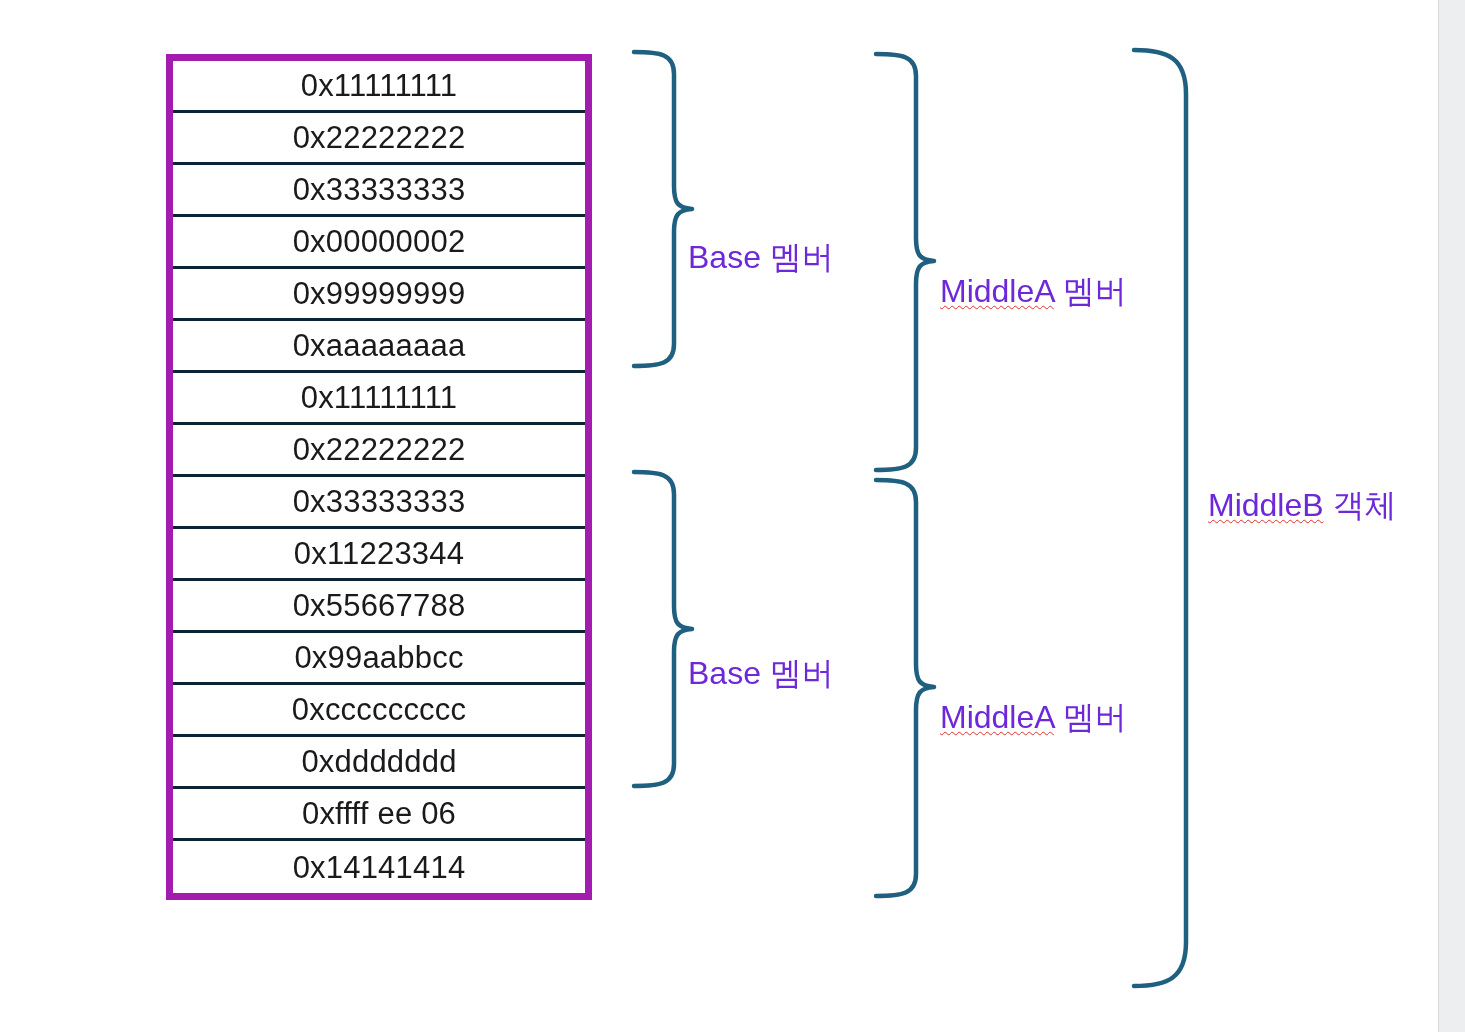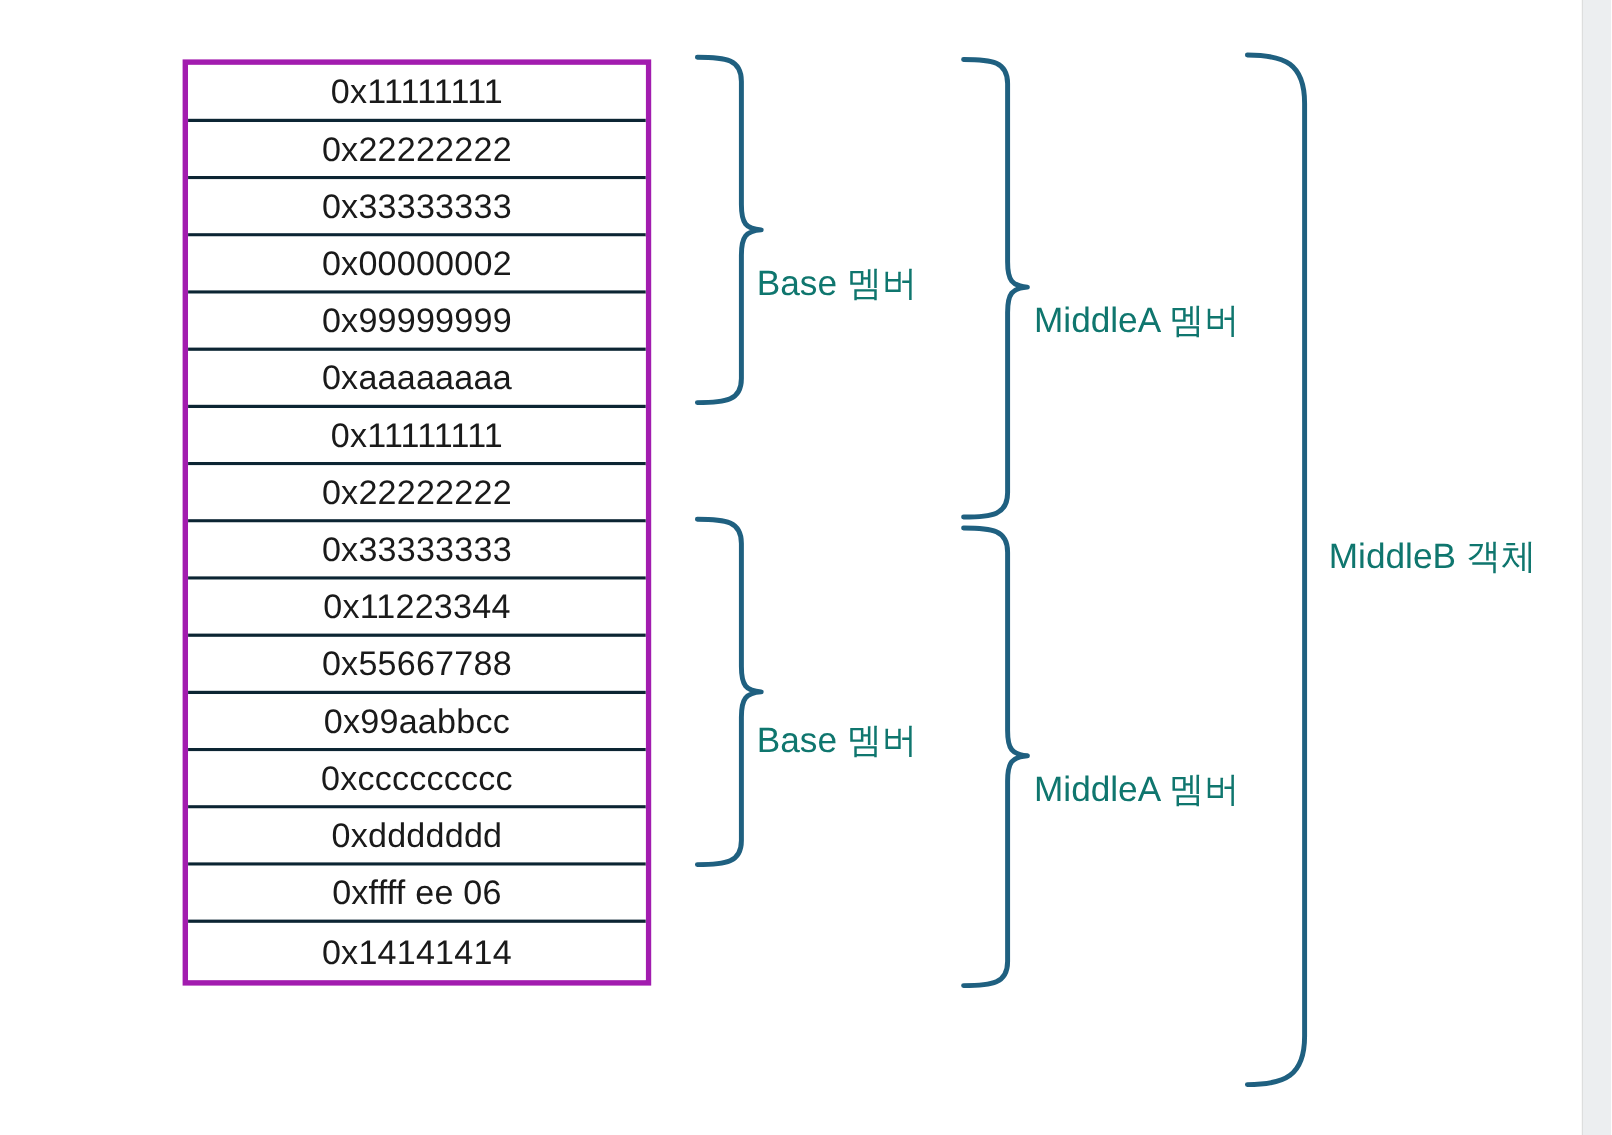--- a/index.html
+++ b/index.html
@@ -35,21 +35,21 @@
     height: 1032px;
     background: #eceef0;
   }
 
   
   #memory-table {
     position: absolute;
     left: 166px;
     top: 54px;
     width: 426px;
-    border: 5px solid #a21caf;
+    border: 7px solid #a21caf;
     box-sizing: border-box;
     background: #ffffff;
   }
   .mem-row {
     height: 52px;
     border-bottom: 3px solid #0c2533;
     box-sizing: border-box;
     display: flex;
     align-items: center;
     justify-content: center;
@@ -72,26 +72,27 @@
   }
   .brace svg {
     display: block;
     overflow: visible;
   }
 
   
   .label {
     position: absolute;
     font-size: 32px;
-    color: #0f766e;
+    color: #6d28d9;
     white-space: nowrap;
     line-height: 1.1;
   }
   .label .misspelled {
     
+    text-decoration: underline;
     text-decoration-color: #e03030;
     text-decoration-style: wavy;
     text-decoration-thickness: 1px;
     text-underline-offset: 3px;
     margin-top: 42px;
   }
 </style>
 </head>
 <body>
 

